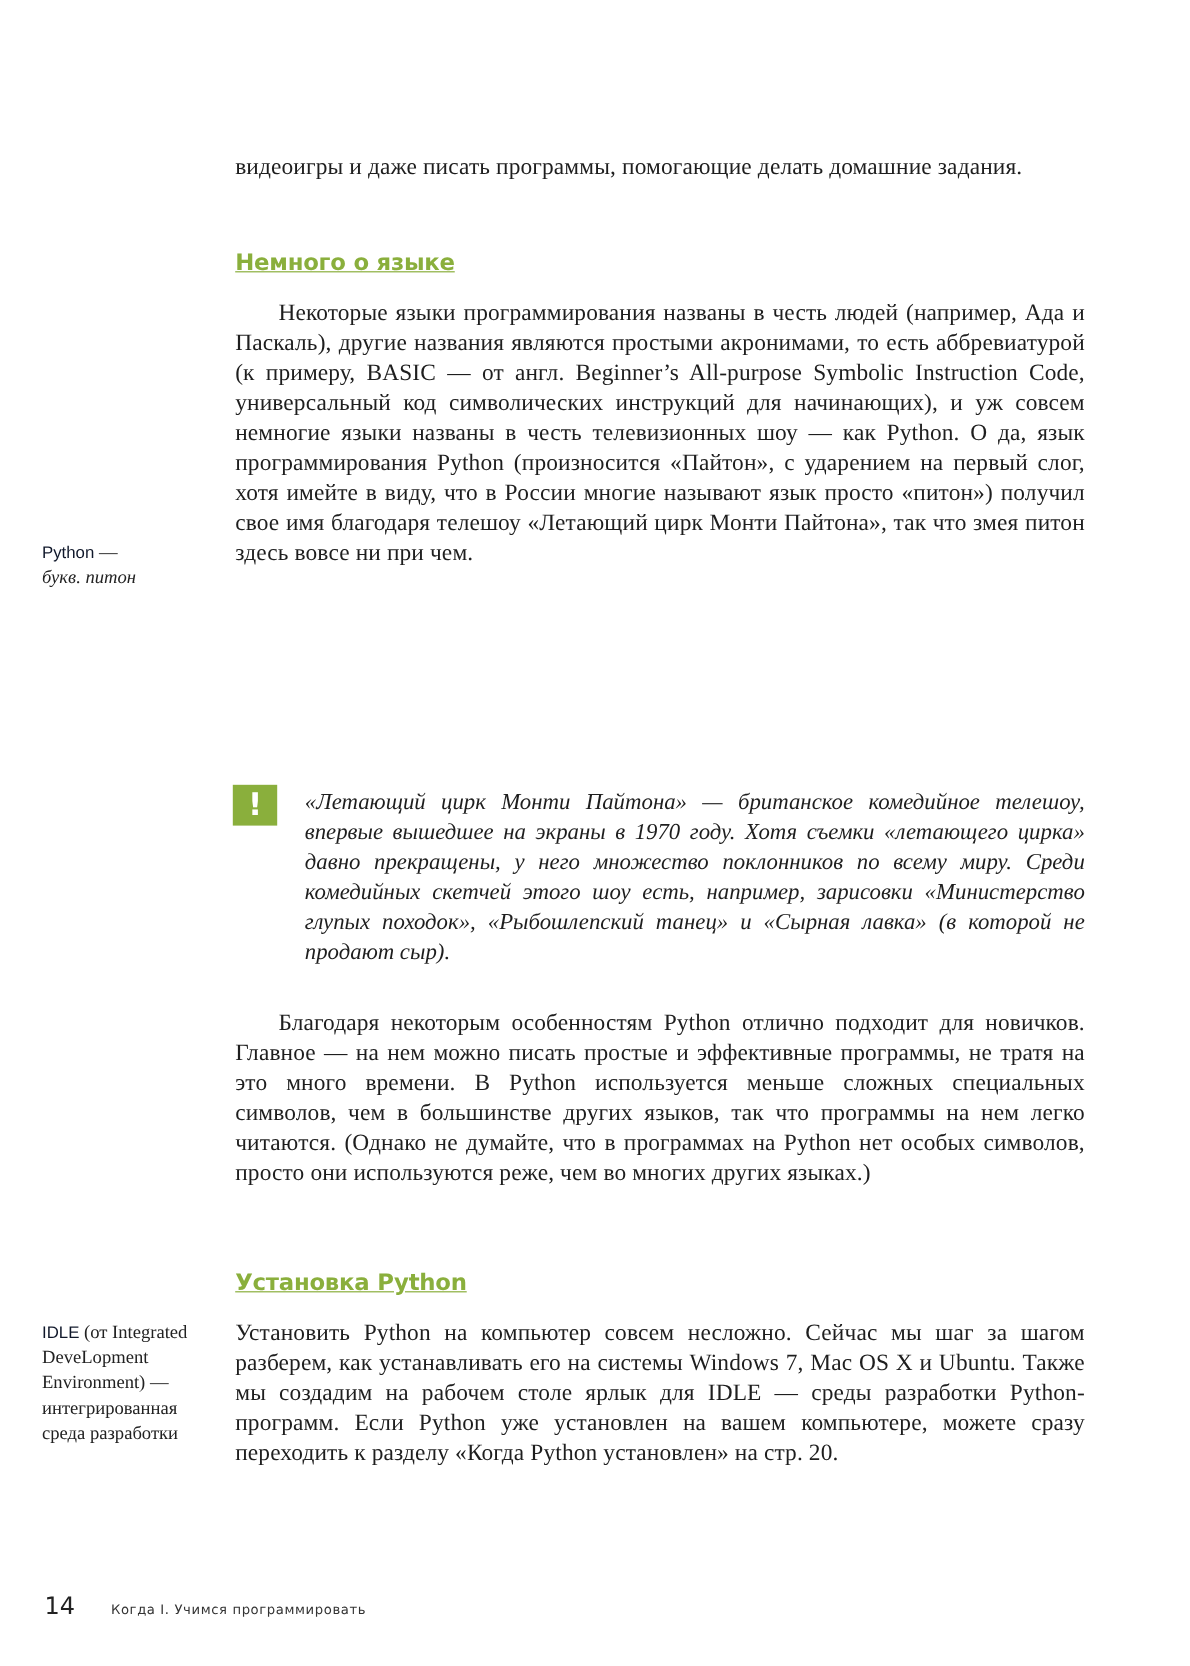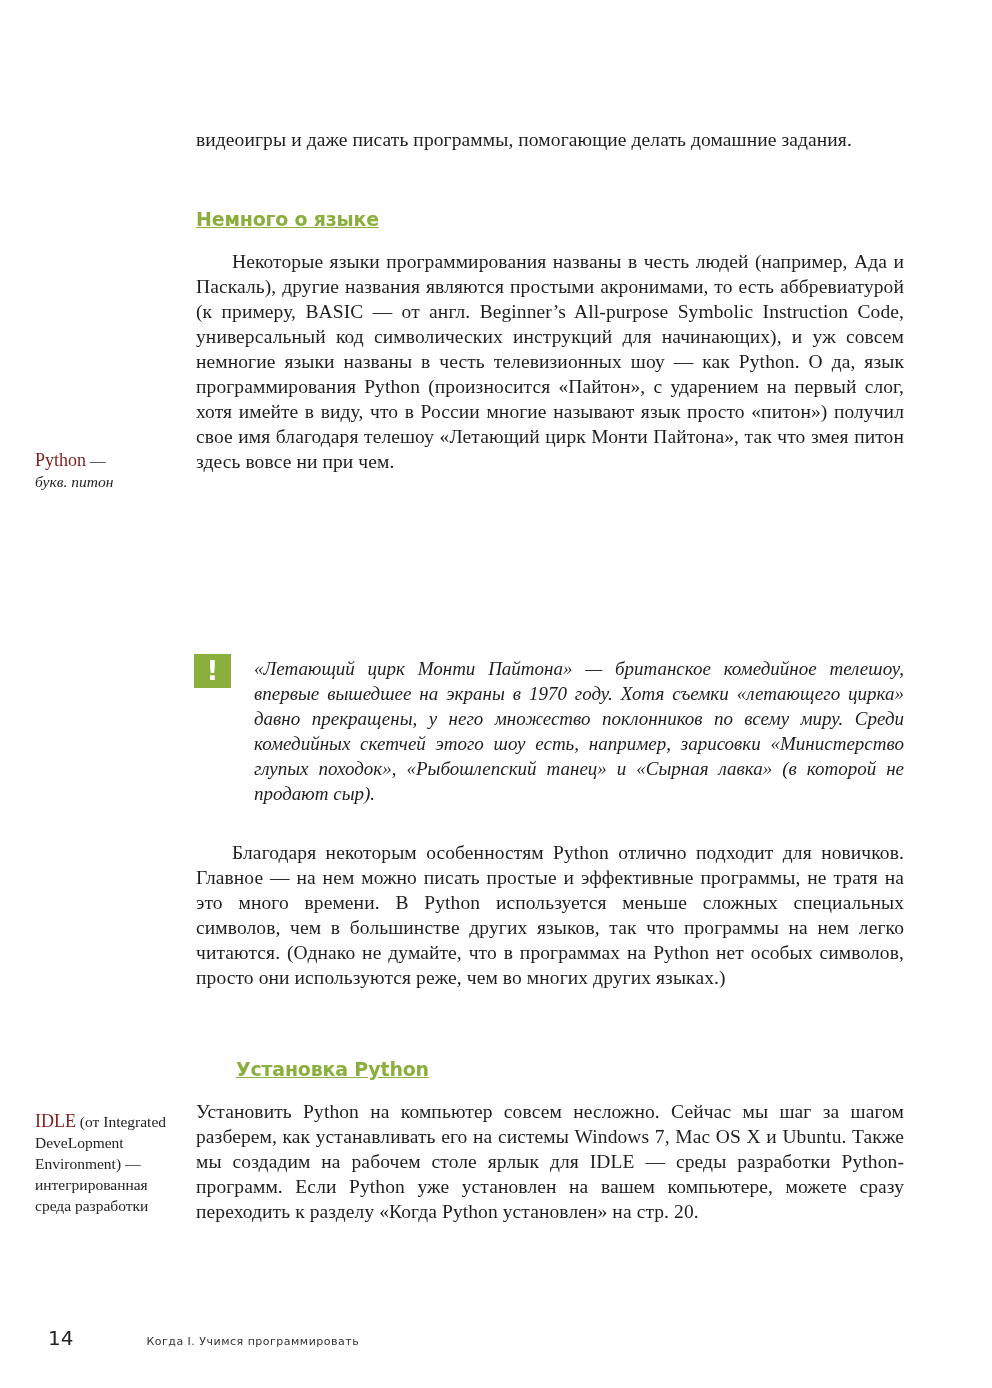--- a/index.html
+++ b/index.html
@@ -44,23 +44,23 @@
     .margin-note {
       position: absolute;
       left: 35px;
       width: 150px;
       font-size: 15.5px;
       line-height: 21px;
       font-family: "Liberation Serif", "DejaVu Serif", serif;
       color: #222;
     }
     .margin-note .term {
-      font-family: Liberation Serif, serif;
-      color: #7f1d1d;
-      font-size: 18px;
+      font-family: Liberation Sans, sans-serif;
+      color: #0f172a;
+      font-size: 14px;
       font-weight: normal;
     }
     .note-box {
       position: absolute;
       left: 194px;
       top: 654px;
       width: 37px;
       height: 34px;
       background: #8aaf3c;
       display: flex;
@@ -77,24 +77,23 @@
       top: 656px;
       width: 650px;
       font-size: 19px;
       line-height: 25px;
       font-style: italic;
       text-align: justify;
     }
     .footer {
       position: absolute;
       top: 1326px;
-      left: 48px;
+      left: 37px;
       display: flex;
       align-items: baseline;
-      gap: 43px;
     }
     .page-num {
       font-family: "DejaVu Sans", sans-serif;
       font-size: 20px;
       color: #222;
     }
     .running-head {
       margin-left: 30px;
       font-family: "DejaVu Sans", sans-serif;
       font-size: 11px;
@@ -122,26 +121,26 @@
 
 <div class="note-box">
     <span>!</span>
   </div>
 <div class="note-text">«Летающий цирк Монти Пайтона» — британское комедийное телешоу, впервые вышедшее на экраны в 1970 году. Хотя съемки «летающего цирка» давно прекращены, у него множество поклонников по всему миру. Среди комедийных скетчей этого шоу есть, например, зарисовки «Министерство глупых походок», «Рыбошлепский танец» и «Сырная лавка» (в которой не продают сыр).</div>
 
 <div class="main" style="top:840px;">
   <p class="indent">Благодаря некоторым особенностям Python отлично подходит для новичков. Главное — на нем можно писать простые и эффективные программы, не тратя на это много времени. В Python используется меньше сложных специальных символов, чем в большинстве других языков, так что программы на нем легко читаются. (Однако не думайте, что в программах на Python нет особых символов, просто они используются реже, чем во многих других языках.)</p>
 </div>
 
-<h2 class="heading" style="top:1058px;margin-left:40px;">Установка Python</h2>
+<h2 class="heading" style="top:1058px;">Установка Python</h2>
 
 <div class="main" style="top:1099px;">
   <p>Установить Python на компьютер совсем несложно. Сейчас мы шаг за шагом разберем, как устанавливать его на системы Windows 7, Mac OS X и Ubuntu. Также мы создадим на рабочем столе ярлык для IDLE — среды разработки Python-программ. Если Python уже установлен на вашем компьютере, можете сразу переходить к разделу «Когда Python установлен» на стр. 20.</p>
 </div>
 
-<div class="margin-note" style="top:1100px;margin-top:11px;">
+<div class="margin-note" style="top:1100px;">
   <span class="term">IDLE</span><span> (от Integrated DeveLopment Environment) — интегрированная среда разработки</span>
 </div>
 
 <div class="footer">
   <span class="page-num">14</span>
   <span class="running-head">Когда I. Учимся программировать</span>
 </div>
 
 </body></html>

